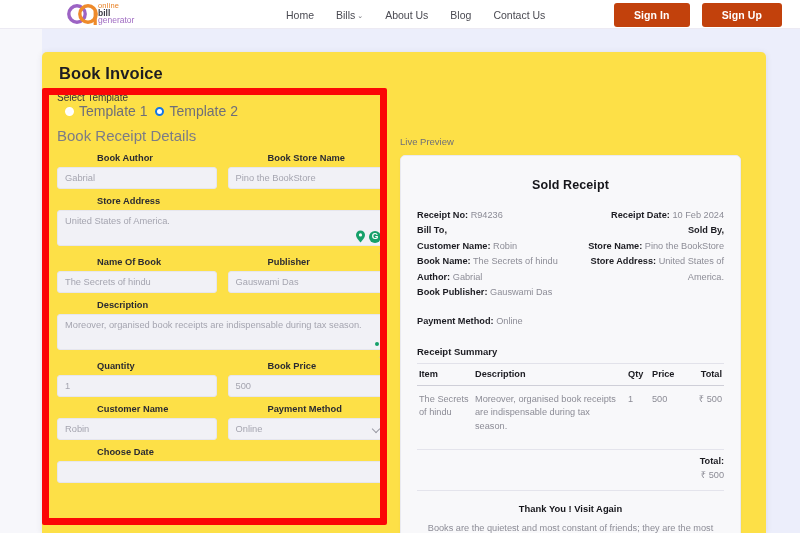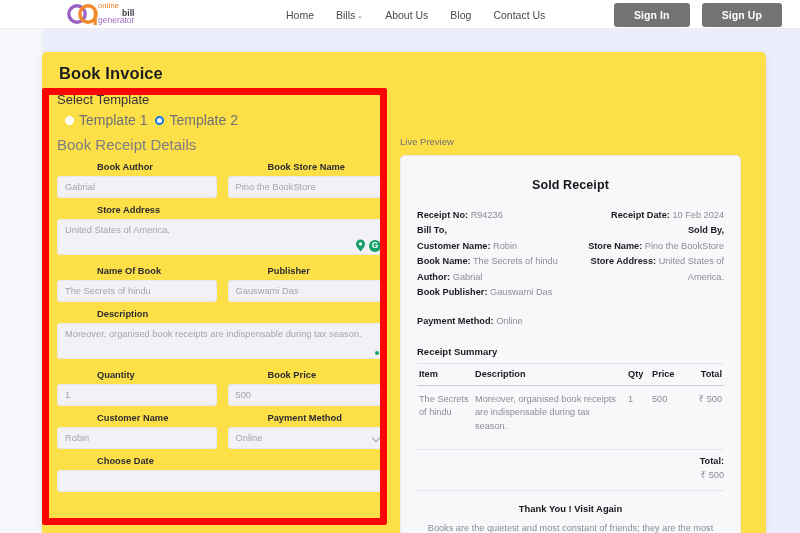--- a/index.html
+++ b/index.html
@@ -17,31 +17,31 @@
     width: 800px; height: 29px;
     background: #ffffff;
     display: flex; align-items: center;
     border-bottom: 1px solid #eceaf3;
     z-index: 20;
   }
   .logo { position: absolute; left: 66px; top: 1px; width: 108px; height: 28px; }
   .logo-mark { position: absolute; left: 0; top: 2px; width: 34px; height: 24px; }
   .logo-text { position: absolute; left: 32px; top: 1px; line-height: 7.5px; }
   .logo-l1 { font-size: 7.5px; color: #e98227; font-weight: 400; letter-spacing: .2px;}
-  .logo-l2 { font-size: 8.5px; color: #3b3b44; font-weight: 700; text-align: right; }
+  .logo-l2 { font-size: 8.5px; color: #3b3b44; font-weight: 700; }
   .logo-l3 { font-size: 8.5px; color: #a06cc2; font-weight: 400; }
 
   .navlinks { position: absolute; left: 286px; top: 0; height: 29px;
               display: flex; align-items: center; gap: 22px; }
   .navlink { font-size: 10.5px; color: #4a4a52; cursor: pointer; white-space: nowrap; }
   .caret { display:inline-block; font-size:7px; color:#6b6b73; margin-left:2px; vertical-align: 1px;}
 
   .navbtns { position: absolute; right: 18px; top: 3px; display: flex; gap: 12px; }
   .btn-auth {
-    background: #737373; color: #fff; font-size: 10.5px; font-weight: 700;
+    background: #c2410c; color: #fff; font-size: 10.5px; font-weight: 700;
     border: none; border-radius: 3px; padding: 6px 20px; cursor: pointer;
     letter-spacing: .1px;
   }
 
   
   .page-bg {
     position: absolute; top: 29px; left: 0; width: 800px; height: 504px;
     background: #eceefb;
   }
   
@@ -59,21 +59,21 @@
     box-shadow: 0 1px 6px rgba(60,60,90,.10);
     overflow: hidden;
   }
   .page-title {
     position: absolute; left: 17px; top: 12px;
     font-size: 16.5px; font-weight: 700; color: #1d1d22; letter-spacing: .1px;
   }
 
   
   .form-col { position: absolute; left: 15px; top: 40px; width: 330px; }
-  .section-label { font-size: 13px; color: #333339; margin-bottom: 5px; }
+  .section-label { font-size: 10px; color: #333339; }
   .sub-label { font-size: 15px; color: #7c7c86; margin: 8px 0 2px 0; }
 
   .radio-row { display: flex; align-items: center; gap: 8px; padding-left: 8px; margin-bottom: 3px;}
   .radio-item { display: flex; align-items: center; gap: 5px; cursor: pointer; }
   .radio-dot {
     width: 9px; height: 9px; border-radius: 50%;
     border: 2.2px solid #1376e8; background: #fff; display:inline-block;
   }
   .radio-dot.off { border-color: #ffffff; background: #fdfdfe; }
   .radio-label { font-size: 14px; color: #6f6f79; }

